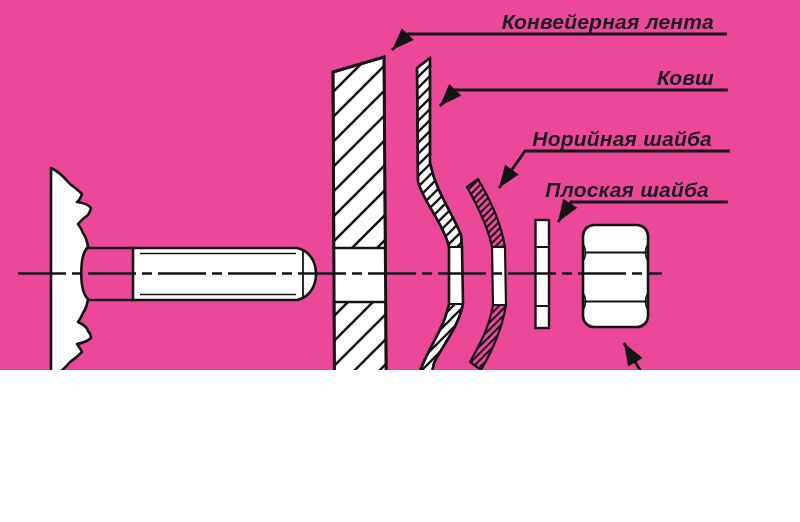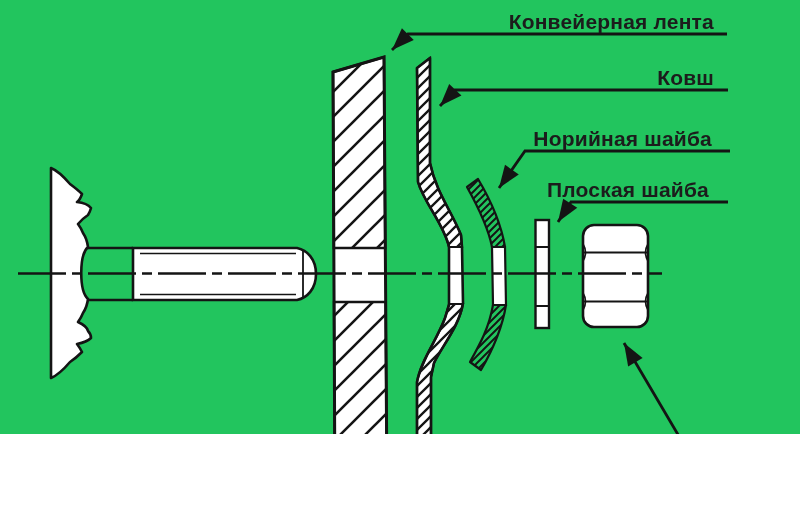--- a/index.html
+++ b/index.html
@@ -1,17 +1,17 @@
 <!DOCTYPE html>
 <html><head>
 <meta charset="utf-8">
 <style>
   html,body{margin:0;padding:0;background:#fff;}
-  #stage{position:relative;width:800px;height:434px;background:#22c55e;overflow:hidden;
-         font-family:"Liberation Sans",sans-serif;}
+  #stage{position:relative;width:800px;height:370px;background:#ec4899;overflow:hidden;
+         font-family:"Liberation Sans",sans-serif;font-style:italic;}
   svg{display:block;}
   .callout-text{font-family:"Liberation Sans",sans-serif;font-size:21px;font-weight:600;
                 fill:#1c1c1c;letter-spacing:0.2px;}
   .wm-text{font-family:"Liberation Serif",serif;font-size:50px;font-weight:bold;}
 </style>
 </head>
 <body>
 
 <div id="stage">
 <svg width="800" height="522" viewBox="0 0 800 522">

